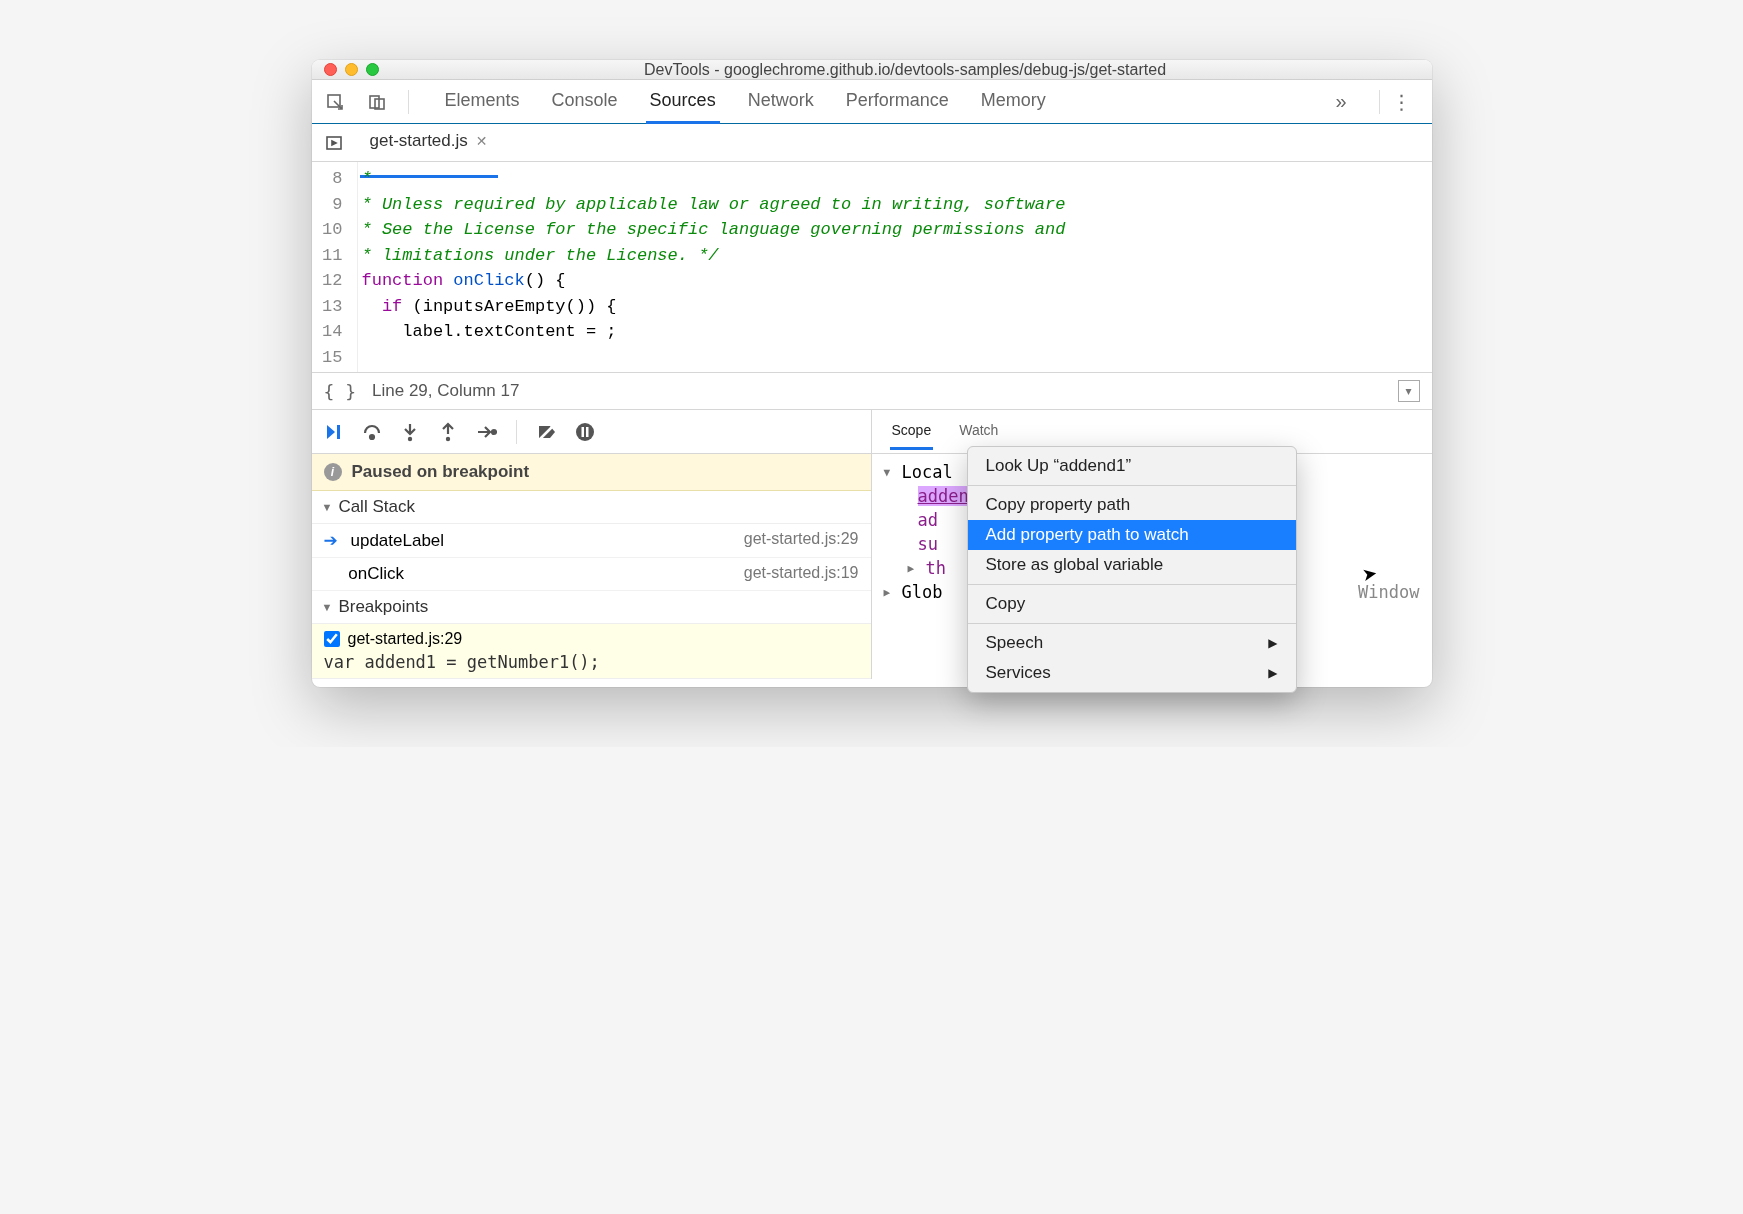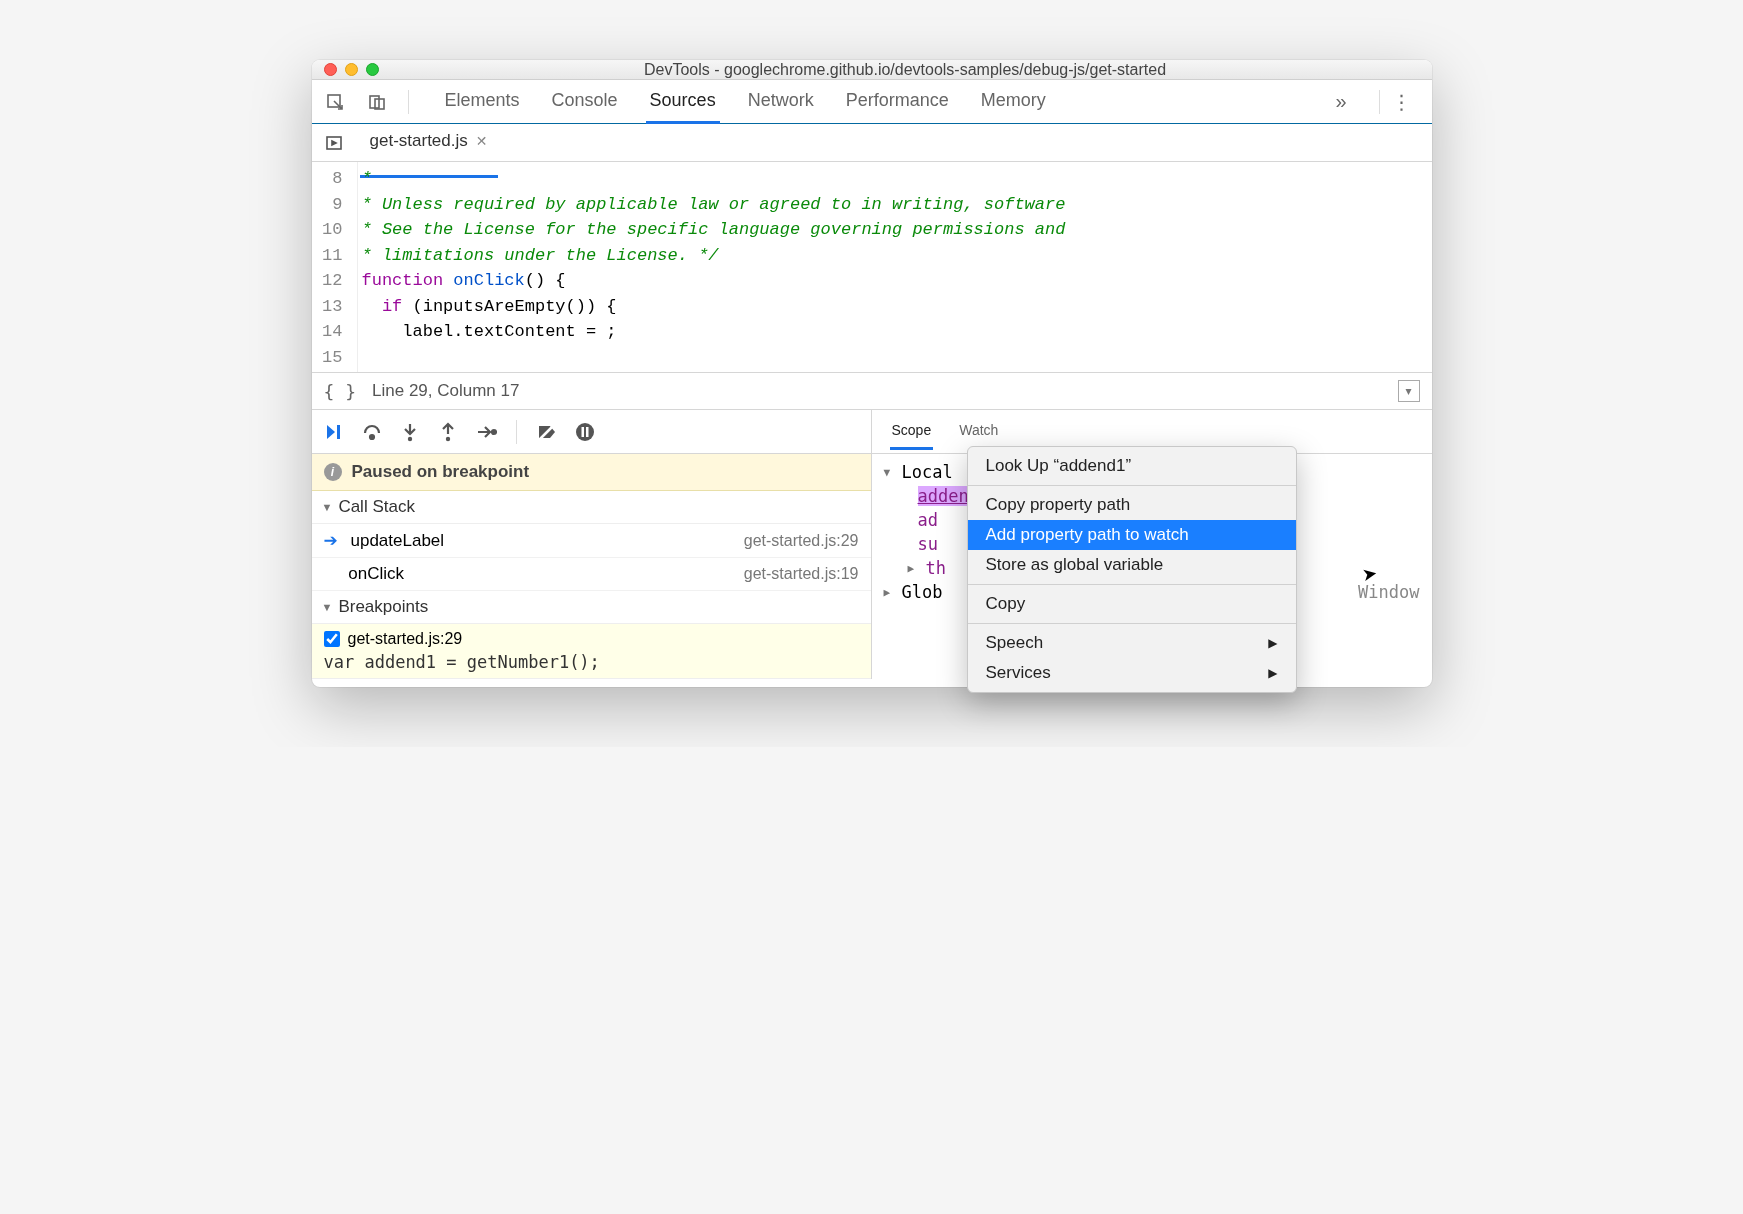--- a/index.html
+++ b/index.html
@@ -113,21 +113,21 @@
 }
 .pause-banner .info { width:18px; height:18px; border-radius:50%; background:#999; color:#fff; display:flex; align-items:center; justify-content:center; font-size:12px; font-weight:bold; font-style: italic; }
 
 .section-hdr {
   padding: 6px 10px; font-size: 17px; color: #333; border-bottom: 1px solid #eee;
   display:flex; align-items:center; gap: 6px;
 }
 .section-hdr .tri { color:#777; font-size: 11px; }
 
 .stack-row {
-  display:flex; align-items:center; padding: 6px 12px; font-size:17px;
+  display:flex; align-items:flex-start; padding: 6px 12px; font-size:17px;
   justify-content: space-between; border-bottom: 1px solid #f1f1f1;
 }
 .stack-row .arrow { color:#1a73e8; margin-right:8px; }
 .stack-row .loc { color:#777; font-size: 16px; }
 
 .bp-item {
   background:#ffffe8; padding: 6px 12px; font-size:16px;
   border-bottom: 1px solid #eee;
 }
 .bp-item .row1 { display:flex; align-items:center; gap:8px; }

